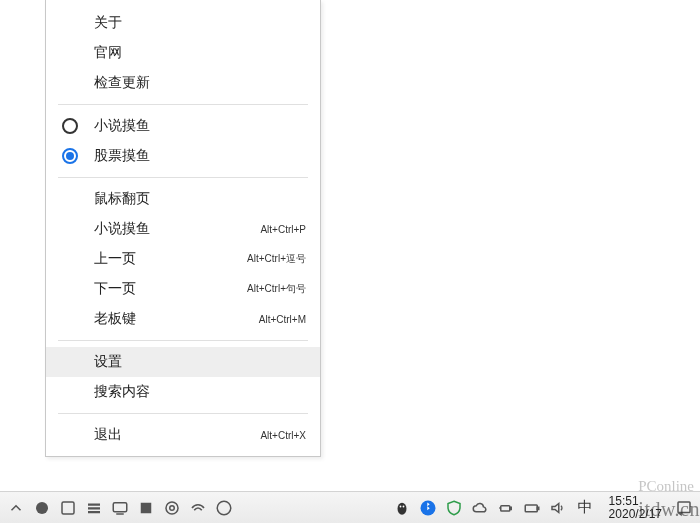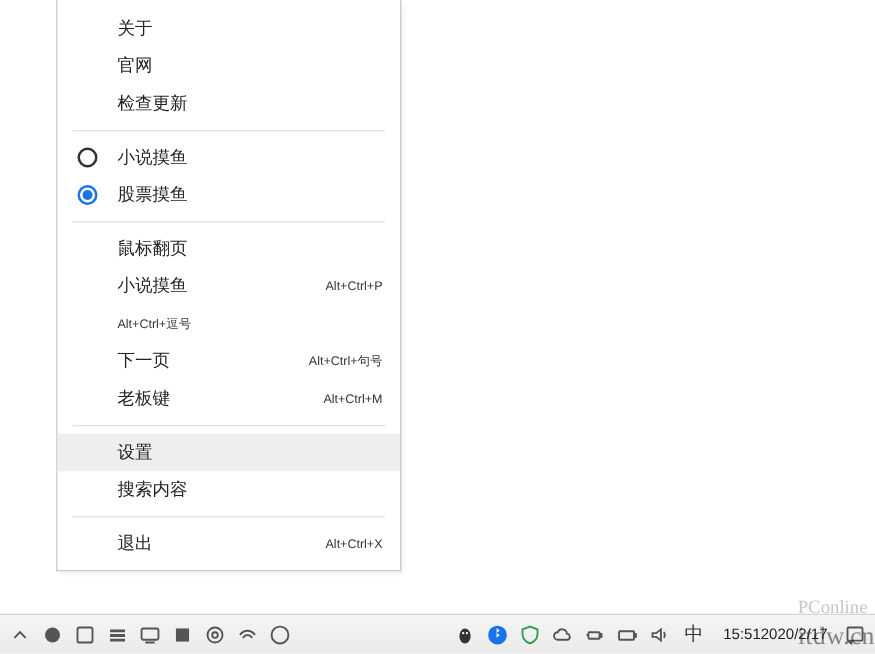--- a/index.html
+++ b/index.html
@@ -97,22 +97,22 @@
     width: 20px; height: 20px;
     display: flex; align-items: center; justify-content: center;
     color: #555;
   }
   .tb-icon svg { width: 18px; height: 18px; display:block; }
   .penguin { color:#333; }
   .bt-blue { color:#1a73e8; }
   .shield-green { color:#2e9c4a; }
   .clock-area {
     display: flex;
-    flex-direction: row;
-    align-items: center;
+    flex-direction: column;
+    align-items: flex-start;
     justify-content: center;
     line-height: 1.05;
     font-size: 12px;
     color: #222;
     margin: 0 6px;
     height: 100%;
   }
   .ime {
     font-size: 15px;
     color: #333;
@@ -170,20 +170,21 @@
   <div class="sep"></div>
 
   <div class="menu-item">
     <span class="menu-label">鼠标翻页</span>
   </div>
   <div class="menu-item">
     <span class="menu-label">小说摸鱼</span>
     <span class="menu-shortcut">Alt+Ctrl+P</span>
   </div>
   <div class="menu-item">
+    <span class="menu-label">上一页</span>
     <span class="menu-shortcut">Alt+Ctrl+逗号</span>
   </div>
   <div class="menu-item">
     <span class="menu-label">下一页</span>
     <span class="menu-shortcut">Alt+Ctrl+句号</span>
   </div>
   <div class="menu-item">
     <span class="menu-label">老板键</span>
     <span class="menu-shortcut">Alt+Ctrl+M</span>
   </div>

